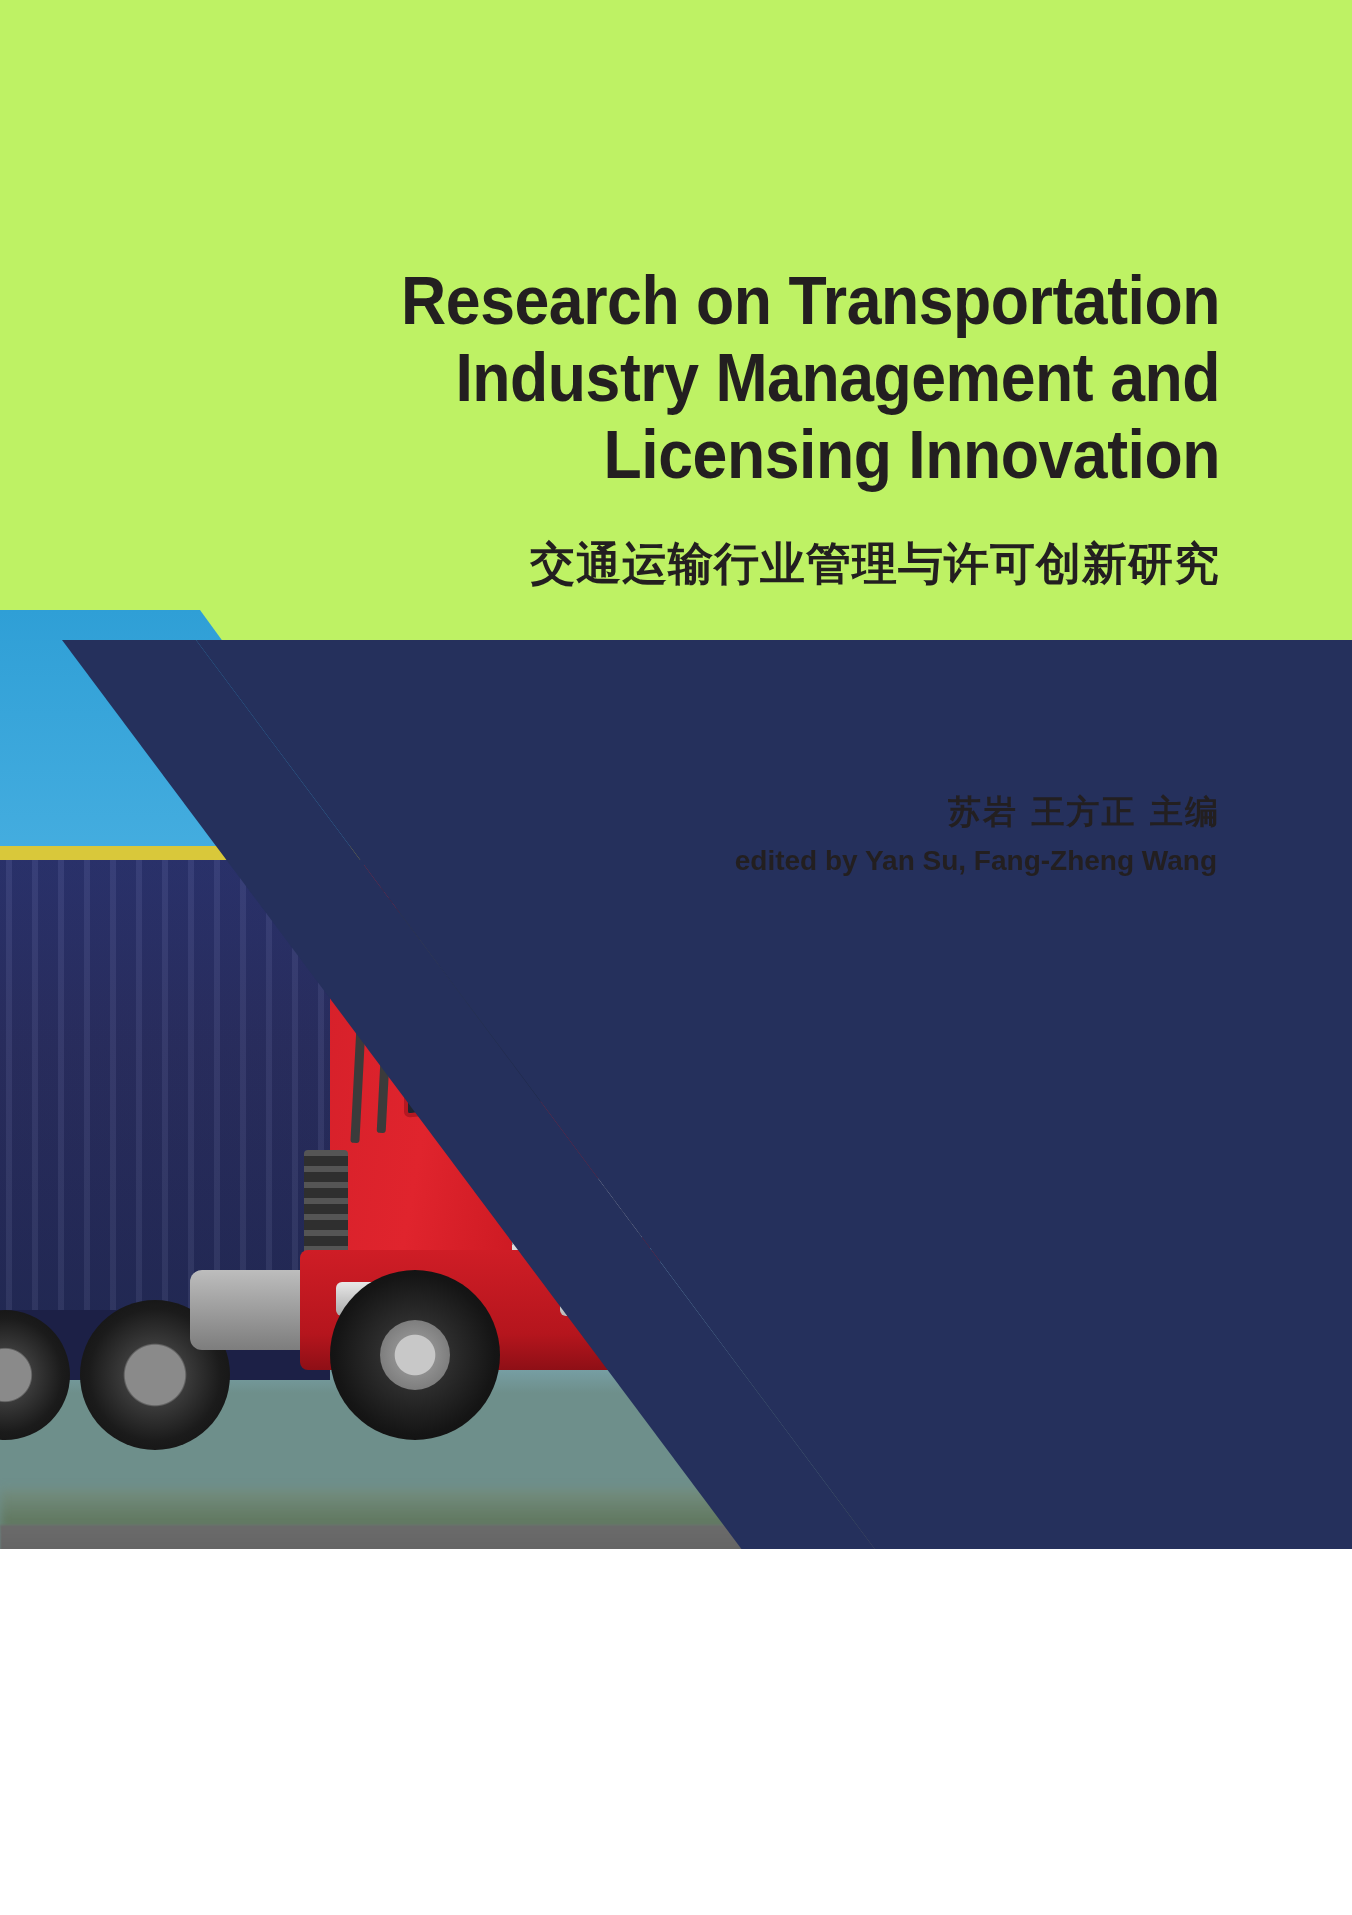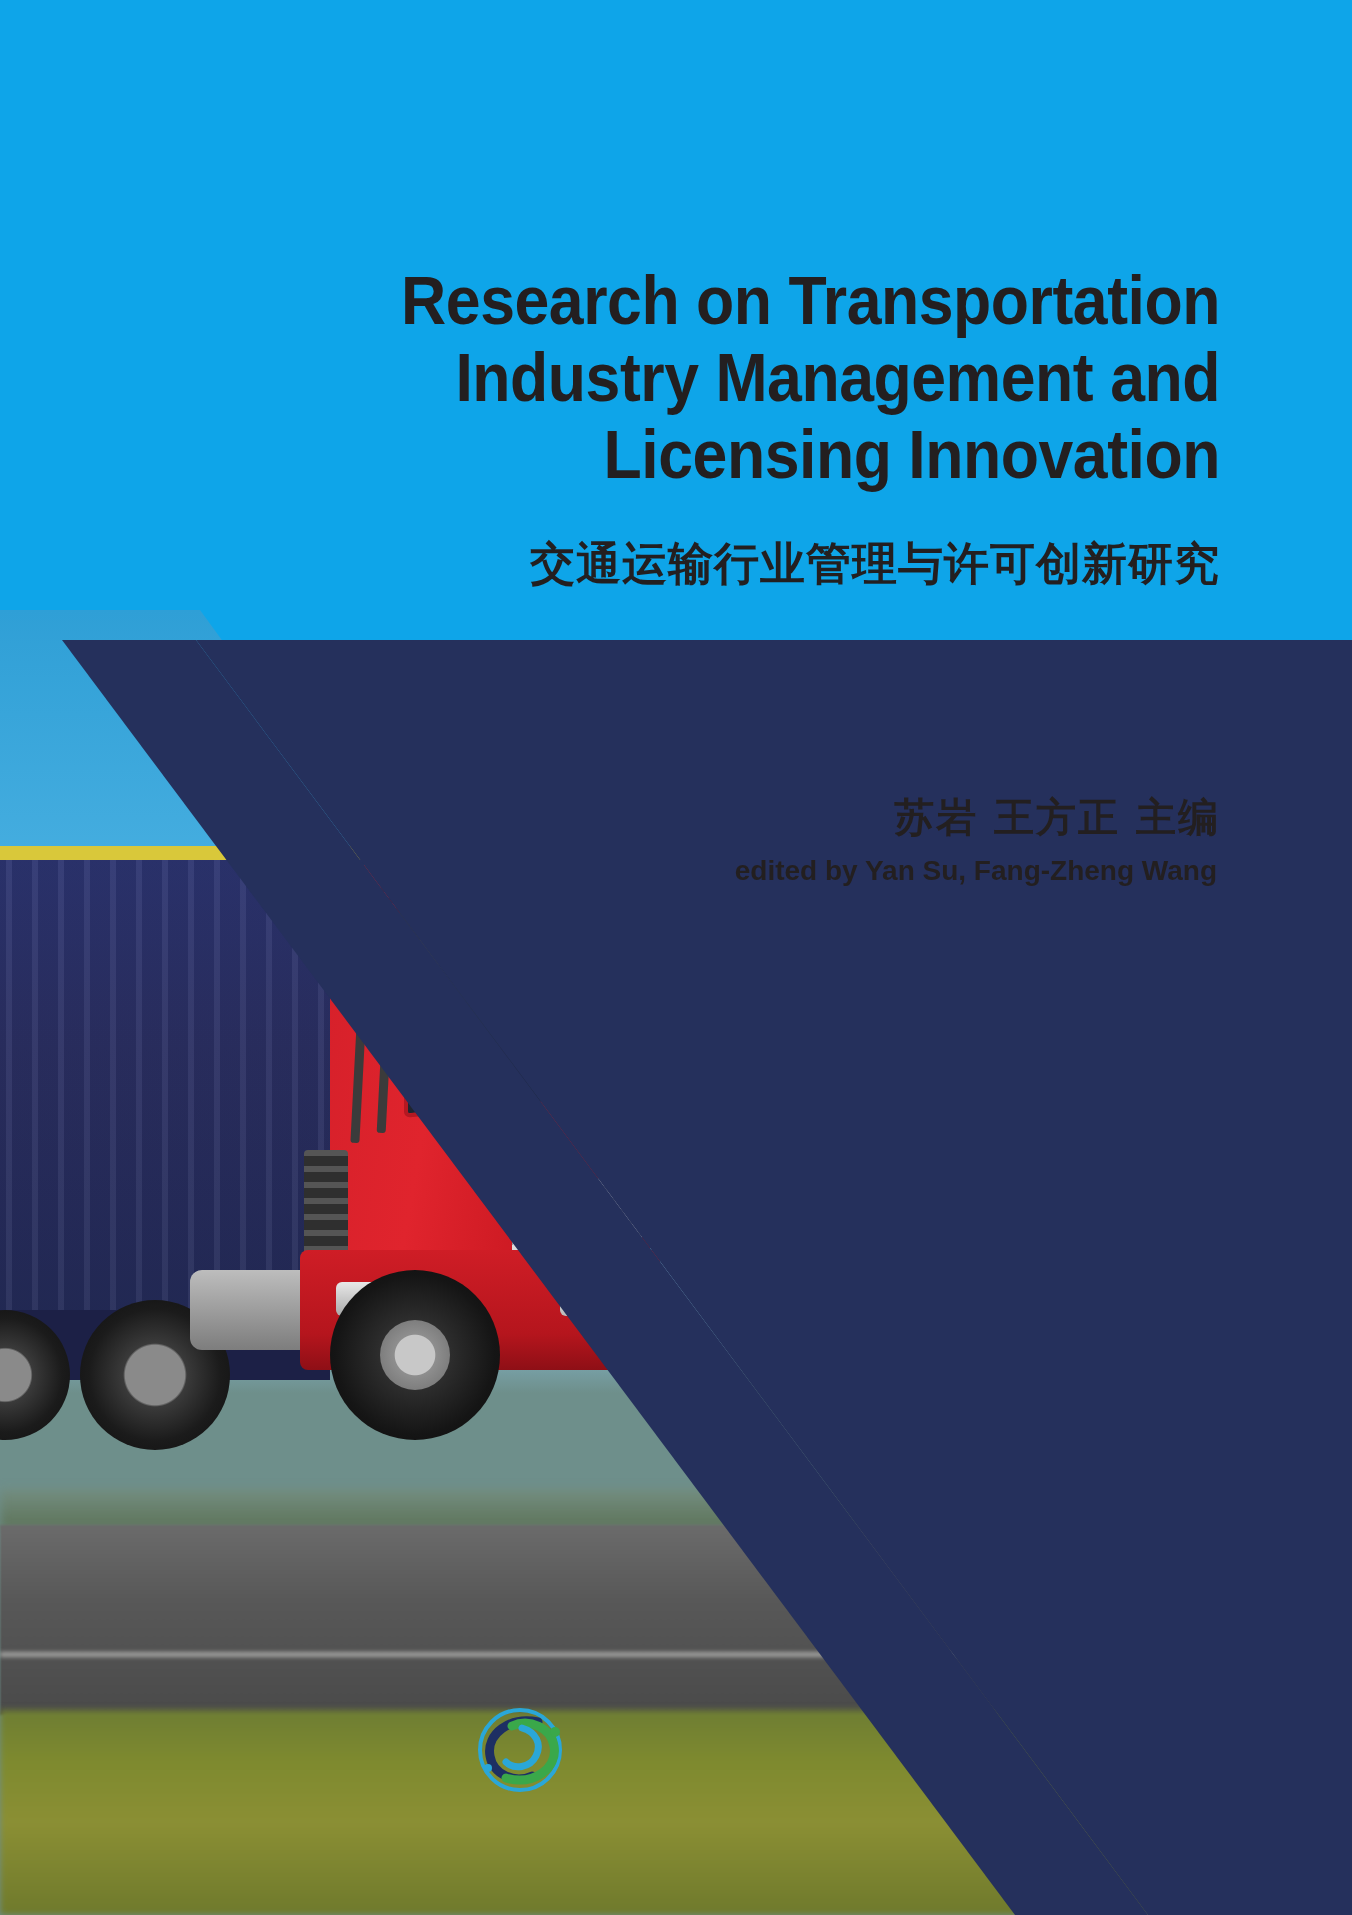--- a/index.html
+++ b/index.html
@@ -6,22 +6,22 @@
     margin: 0;
     padding: 0;
     background: #ffffff;
   }
   body {
     font-family: "Liberation Sans", sans-serif;
   }
   .page {
     position: relative;
     width: 1352px;
-    height: 1915px;
-    background: #0ea5e9;
+    height: 1549px;
+    background: #bef264;
     overflow: hidden;
   }
   
   .cover-art {
     position: absolute;
     left: 0;
     top: 0;
     width: 1352px;
     height: 1915px;
     overflow: hidden;
@@ -289,21 +289,21 @@
   .authors-block {
     position: absolute;
     left: 300px;
     top: 790px;
     width: 920px;
     text-align: right;
     z-index: 5;
   }
   .authors-zh {
     font-family: "DejaVu Sans", sans-serif;
-    font-size: 40px;
+    font-size: 33px;
     font-weight: bold;
     color: #231f20;
     letter-spacing: 2px;
     margin: 0 0 10px 0;
   }
   .authors-en {
     font-family: "Liberation Sans", sans-serif;
     font-size: 28px;
     font-weight: bold;
     color: #231f20;

